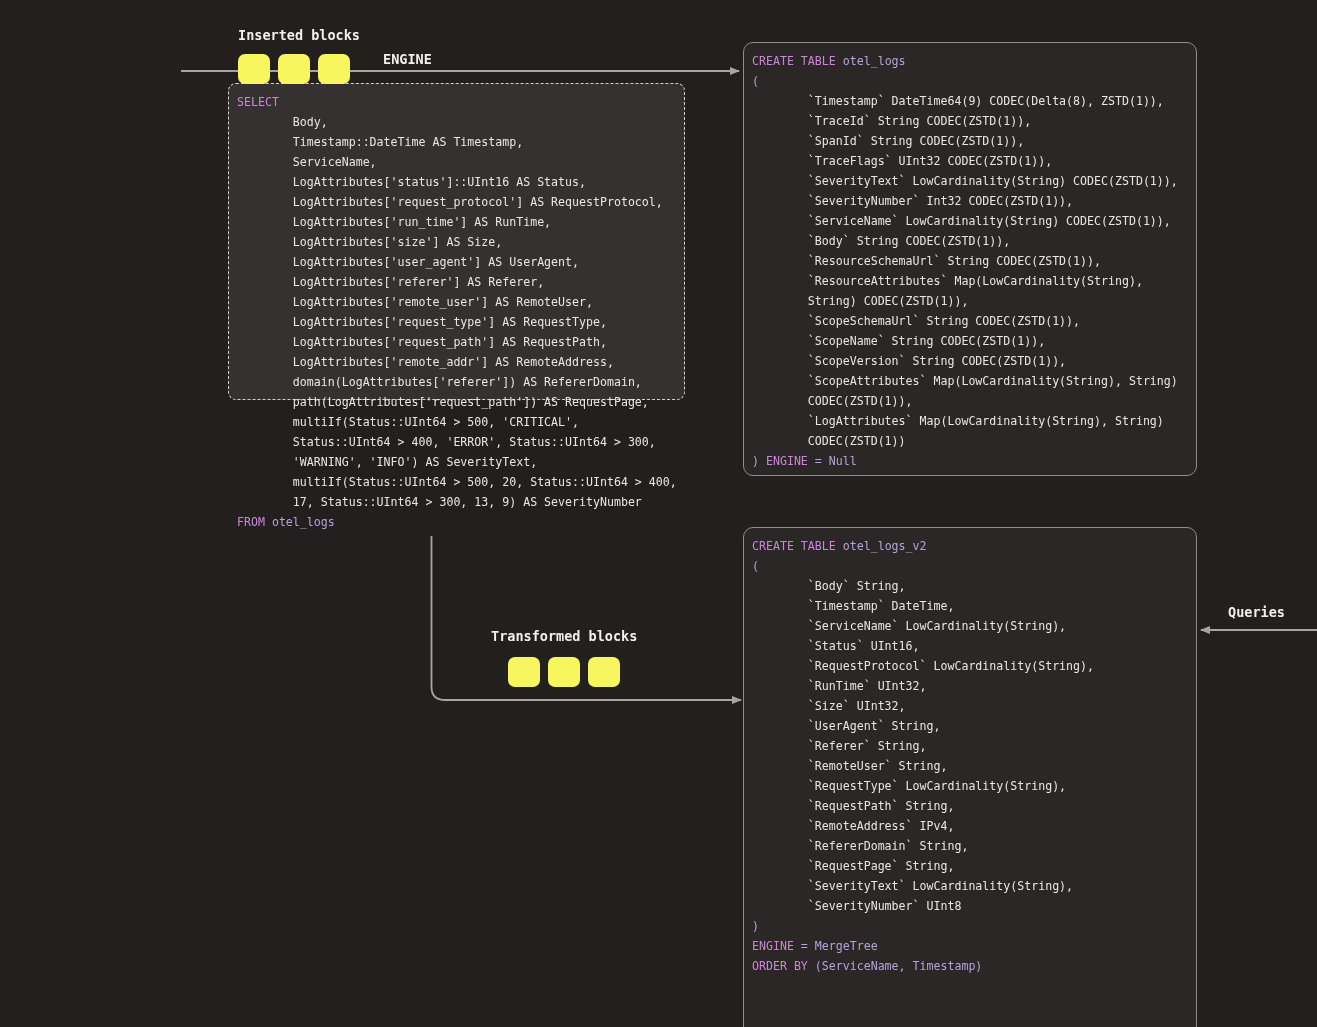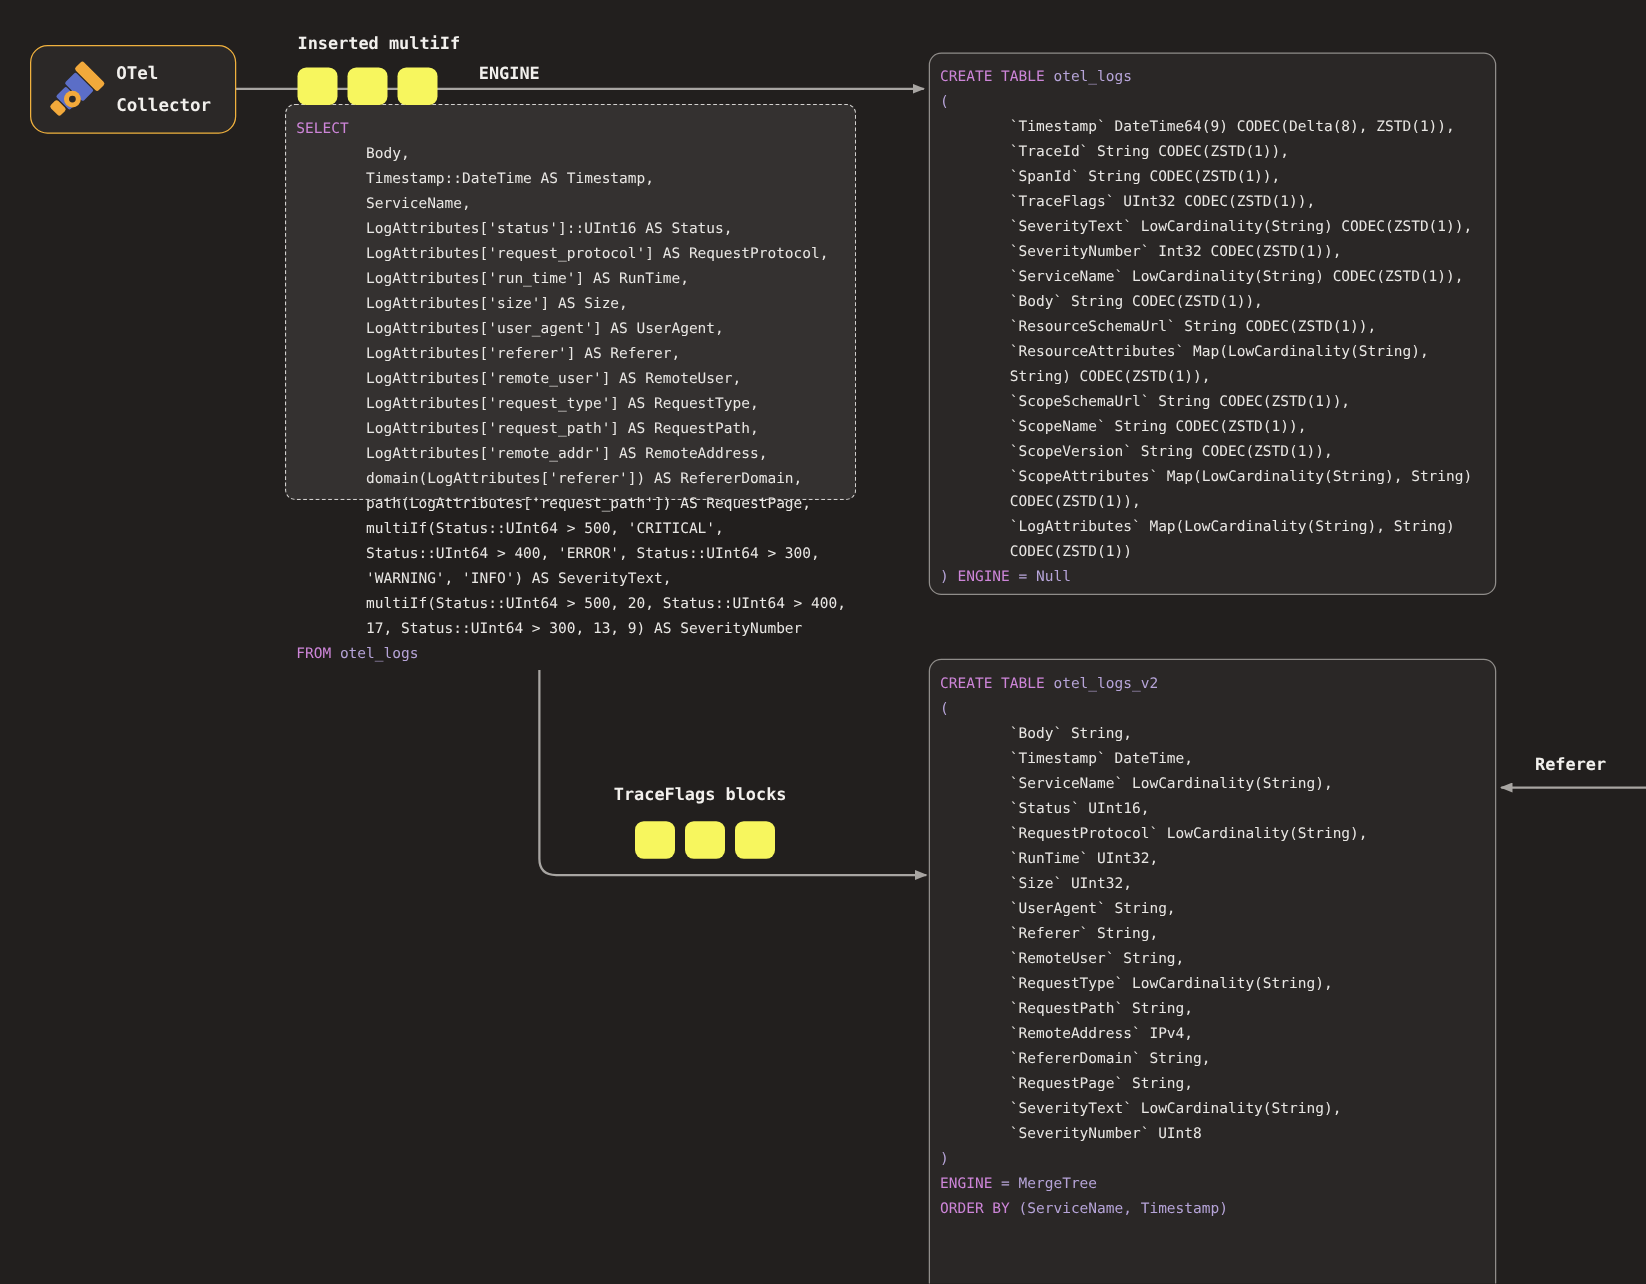--- a/index.html
+++ b/index.html
@@ -71,38 +71,22 @@
     <defs>
       <marker id="ah" viewBox="0 0 10 8" markerWidth="10" markerHeight="8" refX="9" refY="4" orient="auto" markerUnits="userSpaceOnUse">
         <path d="M0 0 L10 4 L0 8 Z" fill="#a8a5a2"></path>
       </marker>
     </defs>
     <path d="M181 71 H739" fill="none" stroke="#a8a5a2" stroke-width="1.8" marker-end="url(#ah)"></path>
     <path d="M431.5 536 V687 Q431.5 700 445 700 H741" fill="none" stroke="#a8a5a2" stroke-width="1.8" marker-end="url(#ah)"></path>
     <path d="M1317 630 H1201" fill="none" stroke="#a8a5a2" stroke-width="1.8" marker-end="url(#ah)"></path>
   </svg>
 
-  <div class="otel-box">
-    <svg width="50" height="50" viewBox="0 0 48 48">
-      <g transform="rotate(-45 24 24)">
-        <rect x="1" y="19" width="8" height="11" rx="2" fill="#f2a93b"></rect>
-        <rect x="10" y="17" width="11" height="15" rx="1.5" fill="#5b6ec7"></rect>
-        <rect x="22" y="14.5" width="12" height="20" rx="1.5" fill="#5b6ec7"></rect>
-        <rect x="35" y="12" width="9" height="25" rx="2" fill="#f2a93b"></rect>
-      </g>
-      <circle cx="22" cy="31" r="6.5" fill="#f2a93b"></circle>
-      <circle cx="22" cy="31" r="2.6" fill="#2b2827"></circle>
-    </svg>
-    <div class="otel-title">
-      <div>OTel</div>
-      <div>Collector</div>
-    </div>
-  </div>
 
-  <div class="diagram-label" style="left:238px; top:27px;">Inserted multiIf</div>
+  <div class="diagram-label" style="left:238px; top:27px;">Inserted blocks</div>
 
   <div class="block-group" style="left:238px; top:54px;">
     <div class="yblock"></div>
     <div class="yblock"></div>
     <div class="yblock"></div>
   </div>
 
   <div class="diagram-label" style="left:383px; top:51px;">ENGINE</div>
 
   <div class="code-block select-block">
@@ -110,23 +94,23 @@
   </div>
 
   <div class="code-block table-block otel-logs-block">
     <pre><div><span class="kw">CREATE TABLE</span><span class="id"> otel_logs</span></div><div><span class="id">(</span></div><div><span class="pl">        `Timestamp` DateTime64(9) CODEC(Delta(8), ZSTD(1)),</span></div><div><span class="pl">        `TraceId` String CODEC(ZSTD(1)),</span></div><div><span class="pl">        `SpanId` String CODEC(ZSTD(1)),</span></div><div><span class="pl">        `TraceFlags` UInt32 CODEC(ZSTD(1)),</span></div><div><span class="pl">        `SeverityText` LowCardinality(String) CODEC(ZSTD(1)),</span></div><div><span class="pl">        `SeverityNumber` Int32 CODEC(ZSTD(1)),</span></div><div><span class="pl">        `ServiceName` LowCardinality(String) CODEC(ZSTD(1)),</span></div><div><span class="pl">        `Body` String CODEC(ZSTD(1)),</span></div><div><span class="pl">        `ResourceSchemaUrl` String CODEC(ZSTD(1)),</span></div><div><span class="pl">        `ResourceAttributes` Map(LowCardinality(String),</span></div><div><span class="pl">        String) CODEC(ZSTD(1)),</span></div><div><span class="pl">        `ScopeSchemaUrl` String CODEC(ZSTD(1)),</span></div><div><span class="pl">        `ScopeName` String CODEC(ZSTD(1)),</span></div><div><span class="pl">        `ScopeVersion` String CODEC(ZSTD(1)),</span></div><div><span class="pl">        `ScopeAttributes` Map(LowCardinality(String), String)</span></div><div><span class="pl">        CODEC(ZSTD(1)),</span></div><div><span class="pl">        `LogAttributes` Map(LowCardinality(String), String)</span></div><div><span class="pl">        CODEC(ZSTD(1))</span></div><div><span class="id">) </span><span class="kw">ENGINE</span><span class="id"> = Null</span></div></pre>
   </div>
 
   <div class="code-block table-block otel-logs-v2-block">
     <pre><div><span class="kw">CREATE TABLE</span><span class="id"> otel_logs_v2</span></div><div><span class="id">(</span></div><div><span class="pl">        `Body` String,</span></div><div><span class="pl">        `Timestamp` DateTime,</span></div><div><span class="pl">        `ServiceName` LowCardinality(String),</span></div><div><span class="pl">        `Status` UInt16,</span></div><div><span class="pl">        `RequestProtocol` LowCardinality(String),</span></div><div><span class="pl">        `RunTime` UInt32,</span></div><div><span class="pl">        `Size` UInt32,</span></div><div><span class="pl">        `UserAgent` String,</span></div><div><span class="pl">        `Referer` String,</span></div><div><span class="pl">        `RemoteUser` String,</span></div><div><span class="pl">        `RequestType` LowCardinality(String),</span></div><div><span class="pl">        `RequestPath` String,</span></div><div><span class="pl">        `RemoteAddress` IPv4,</span></div><div><span class="pl">        `RefererDomain` String,</span></div><div><span class="pl">        `RequestPage` String,</span></div><div><span class="pl">        `SeverityText` LowCardinality(String),</span></div><div><span class="pl">        `SeverityNumber` UInt8</span></div><div><span class="id">)</span></div><div><span class="kw">ENGINE</span><span class="id"> = MergeTree</span></div><div><span class="kw">ORDER BY</span><span class="id"> (ServiceName, Timestamp)</span></div></pre>
   </div>
 
-  <div class="diagram-label" style="left:491px; top:628px;">TraceFlags blocks</div>
+  <div class="diagram-label" style="left:491px; top:628px;">Transformed blocks</div>
 
   <div class="block-group" style="left:508px; top:657px;">
     <div class="yblock"></div>
     <div class="yblock"></div>
     <div class="yblock"></div>
   </div>
 
-  <div class="diagram-label" style="left:1228px; top:604px;">Referer</div>
+  <div class="diagram-label" style="left:1228px; top:604px;">Queries</div>
 
 </div>
 
 </body></html>

